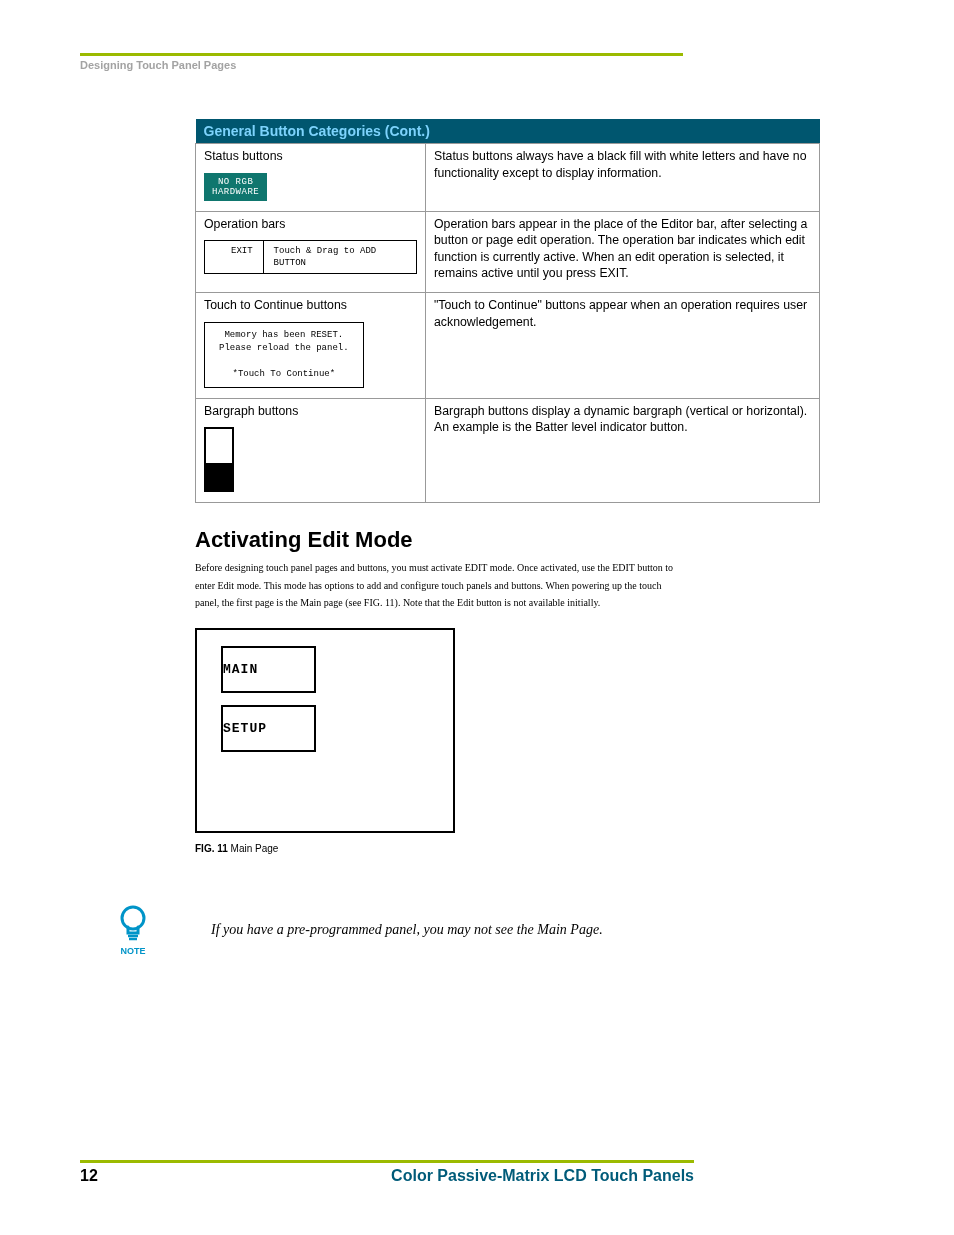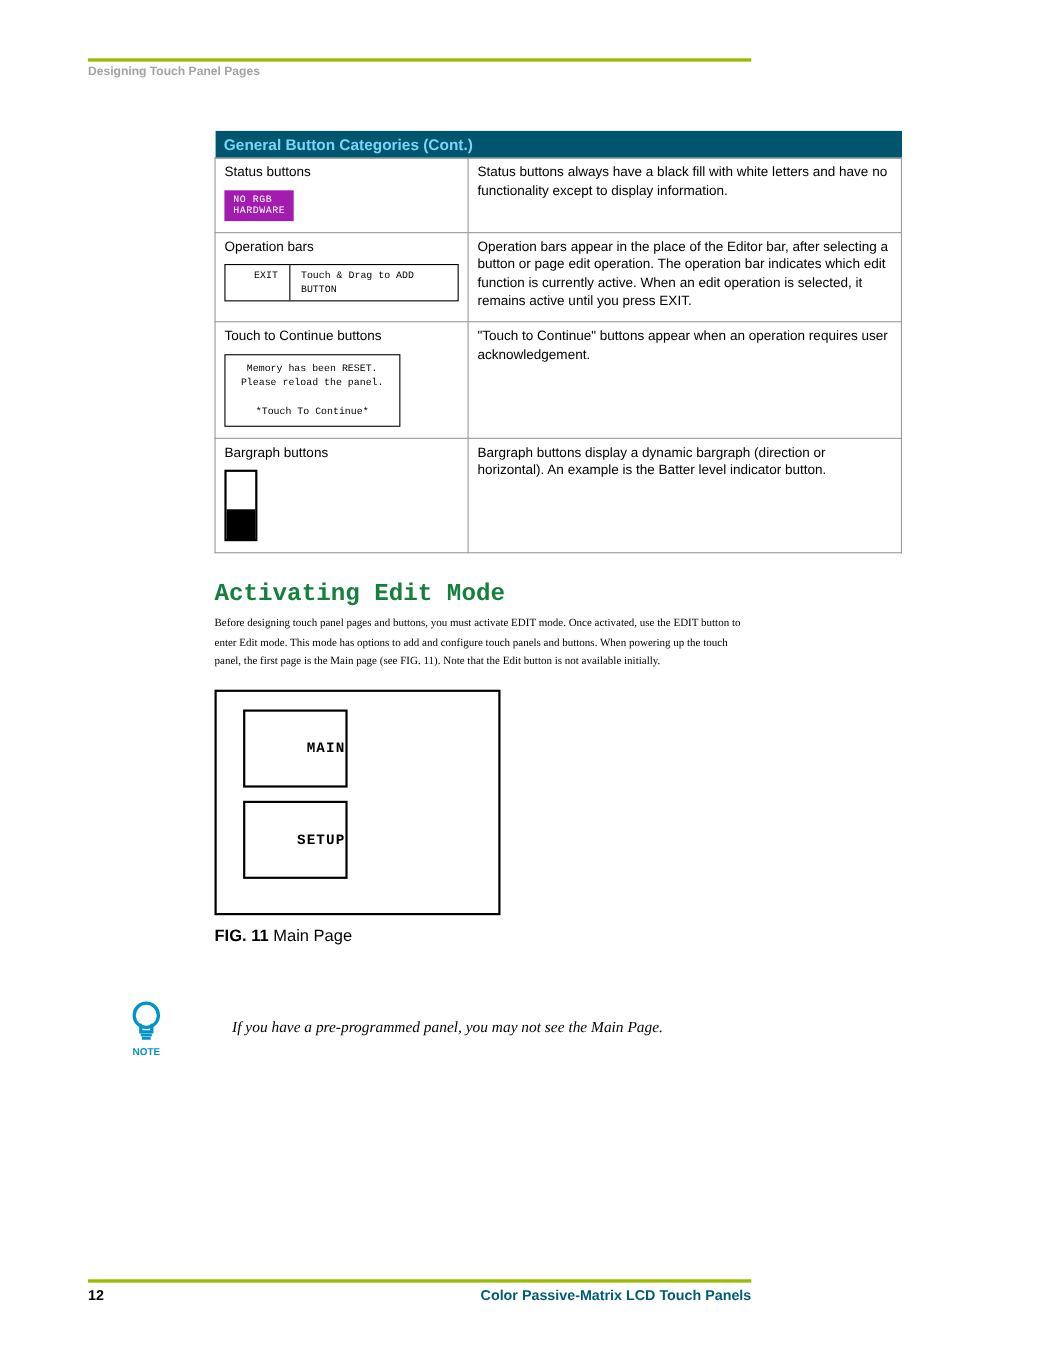--- a/index.html
+++ b/index.html
@@ -44,26 +44,26 @@
   }
   table.gbc td {
     border: 1px solid #999;
     vertical-align: top;
     padding: 4px 8px 10px 8px;
     line-height: 1.35;
   }
   table.gbc td.col1 { width: 230px; }
   .status-chip {
     display:inline-block;
-    background:#a21caf;
+    background:#0f766e;
     color:#fff;
     font: 9px/10px 'Courier New', monospace;
     padding:4px 8px;
     margin-top:8px;
-    text-align:left;
+    text-align:center;
     letter-spacing:0.5px;
   }
   .opbar {
     margin-top:8px;
     border:1px solid #000;
     display:inline-flex;
     font:9px/12px 'Courier New', monospace;
     padding-left:16px;
   }
   .opbar .exit { border-right:1px solid #000; padding:4px 10px;}
@@ -81,47 +81,46 @@
     width:70px;height:60px;border:2px solid #000;position:relative;
   }
   .joy .hv { position:absolute; background:#000;}
   .joy .h { left:0;right:0;top:50%;height:2px;margin-top:-1px;}
   .joy .v { top:0;bottom:0;left:50%;width:2px;margin-left:-1px;}
   .joy .dot{position:absolute;left:50%;top:50%;width:8px;height:8px;border:1.5px solid #000;background:#fff;border-radius:50%;transform:translate(-50%,-50%);}
   .bar-wrap{margin-top:8px;}
   .barg{width:30px;height:65px;border:2px solid #000;display:flex;flex-direction:column;}
   .barg .fill{flex:0 0 45%;background:#000;margin-top:auto;}
   h2.sect {
-    color:#15803d;
+    color:#000000;
     font-weight:bold;
     font-size:22px;
     margin:24px 0 6px 0;
-    font-family:Liberation Mono, monospace;
   }
   .body-para{
     font-family: Georgia, 'Times New Roman', serif;
     font-size: 10px;
     line-height: 1.75;
     margin: 0 0 10px 0;
   }
   .fig-box{
     width:260px;height:205px;border:2px solid #000;
     margin-top:16px;
     padding:16px 0 0 24px;
   }
   .fig-btn{
     font: bold 13px 'Courier New', monospace;
     border:2px solid #000;
-    width:95px; text-align:right;
-    padding:26px 0;
+    width:95px; text-align:left;
+    padding:14px 0;
     margin-bottom:12px;
     letter-spacing:1px;
   }
   .fig-cap{
-    font-size:15px;
+    font-size:10px;
     margin-top:10px;
   }
   .note-row{
     display:flex;
     align-items:center;
     gap:58px;
     margin-top:50px;
     margin-left:-82px;
   }
   .note-icon{
@@ -131,26 +130,26 @@
     font-weight:bold;
   }
   .note-icon svg{display:block;margin:0 auto 4px auto;}
   .note-text{
     font-style:italic;
     font-family: Georgia, 'Times New Roman', serif;
     font-size:14px;
   }
   .footer{
     position:absolute;
-    left:80px; right:85px; bottom:50px;
+    left:80px; right:74px; bottom:50px;
     border-top:3px solid #9bba00;
     padding-top:4px;
     display:flex;
     justify-content:space-between;
-    font-size:13px;
+    font-size:16px;
   }
   .footer .pn{font-weight:bold;}
   .footer .ft{font-weight:bold;color:#005b79;}
 </style>
 </head>
 <body>
 
 <div class="page">
   <div class="top-rule"></div>
   <div class="header-text">Designing Touch Panel Pages</div>
@@ -202,21 +201,21 @@
 
         <tr>
           <td class="col1">
             <div>Bargraph buttons</div>
             <div class="bar-wrap">
               <div class="barg">
                   <div class="fill"></div>
                 </div>
             </div>
           </td>
-          <td>Bargraph buttons display a dynamic bargraph (direction or horizontal). An example is the Batter level indicator button.</td>
+          <td>Bargraph buttons display a dynamic bargraph (vertical or horizontal). An example is the Batter level indicator button.</td>
         </tr>
       </tbody>
     </table>
 
     <h2 class="sect">Activating Edit Mode</h2>
     <p class="body-para">Before designing touch panel pages and buttons, you must activate EDIT mode. Once activated, use the EDIT button to enter Edit mode. This mode has options to add and configure touch panels and buttons. When powering up the touch panel, the first page is the Main page (see FIG. 11). Note that the Edit button is not available initially.</p>
 
     <div class="fig-box">
       <div class="fig-btn">MAIN</div>
       <div class="fig-btn">SETUP</div>

